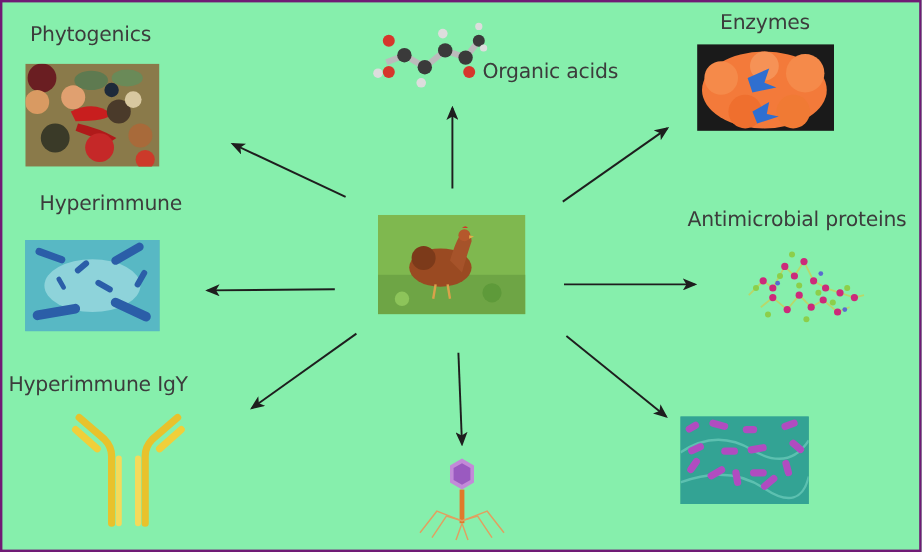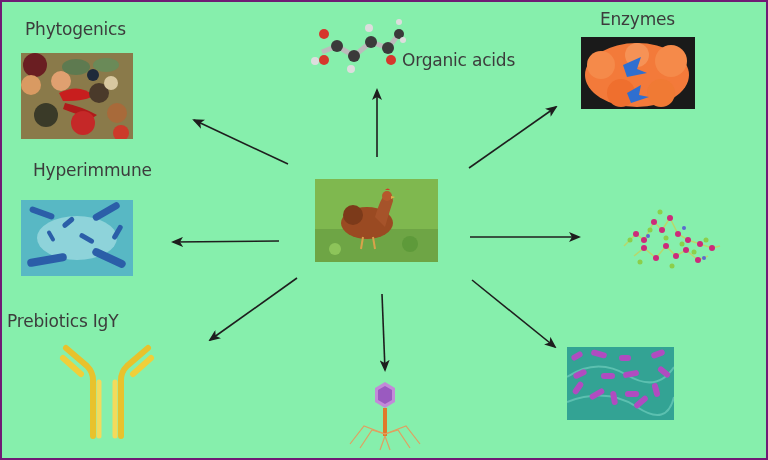--- a/index.html
+++ b/index.html
@@ -127,20 +127,21 @@
         <rect x="6" y="56" width="40" height="8" rx="4" transform="rotate(-10 26 60)"></rect>
         <rect x="70" y="54" width="36" height="8" rx="4" transform="rotate(25 88 58)"></rect>
         <rect x="40" y="20" width="14" height="5" rx="2.5" transform="rotate(-40 47 22)"></rect>
         <rect x="58" y="36" width="16" height="5" rx="2.5" transform="rotate(30 66 38)"></rect>
         <rect x="24" y="34" width="12" height="4" rx="2" transform="rotate(60 30 36)"></rect>
         <rect x="88" y="30" width="16" height="5" rx="2.5" transform="rotate(-60 96 32)"></rect>
       </g>
     </svg>
   </div>
 
+  <div class="label" style="left:571px;top:171px;">Antimicrobial proteins</div>
   <div class="tile" style="left:612px;top:198px;width:112px;height:78px;">
     <svg width="112" height="78" viewBox="0 0 112 78">
       <g stroke="#b8d86a" stroke-width="1.5">
         <polyline points="10,46 22,34 30,40 40,22 48,30 56,18 64,34 74,40 86,44 98,48 106,46" fill="none"></polyline>
         <polyline points="20,56 30,48 42,58 52,46 62,56 72,50 84,60 94,56" fill="none"></polyline>
       </g>
       <g fill="#cc2a7a">
         <circle cx="22" cy="34" r="3"></circle>
           <circle cx="30" cy="40" r="3"></circle>
           <circle cx="40" cy="22" r="3"></circle>
@@ -169,21 +170,21 @@
           <circle cx="58" cy="66" r="2.5"></circle>
       </g>
       <g fill="#5a6ad0">
           <circle cx="34" cy="36" r="2"></circle>
           <circle cx="70" cy="28" r="2"></circle>
           <circle cx="90" cy="58" r="2"></circle>
         </g>
     </svg>
   </div>
 
-  <div class="label" style="left:5px;top:309px;">Prebiotics  IgY</div>
+  <div class="label" style="left:5px;top:309px;">Hyperimmune  IgY</div>
   <div class="tile" style="left:55px;top:340px;width:100px;height:100px;">
     <svg width="100" height="100" viewBox="0 0 100 100">
       <g stroke-linecap="round" fill="none">
         <path d="M9 6 L30 24 Q36 30 36 38 L36 94" stroke="#e8c22c" stroke-width="6"></path>
         <path d="M91 6 L70 24 Q64 30 64 38 L64 94" stroke="#e8c22c" stroke-width="6"></path>
         <path d="M6 16 L24 32" stroke="#f0cf3a" stroke-width="6"></path>
         <path d="M94 16 L76 32" stroke="#f0cf3a" stroke-width="6"></path>
         <path d="M42 40 L42 94" stroke="#f4da5a" stroke-width="5"></path>
         <path d="M58 40 L58 94" stroke="#f4da5a" stroke-width="5"></path>
       </g>

